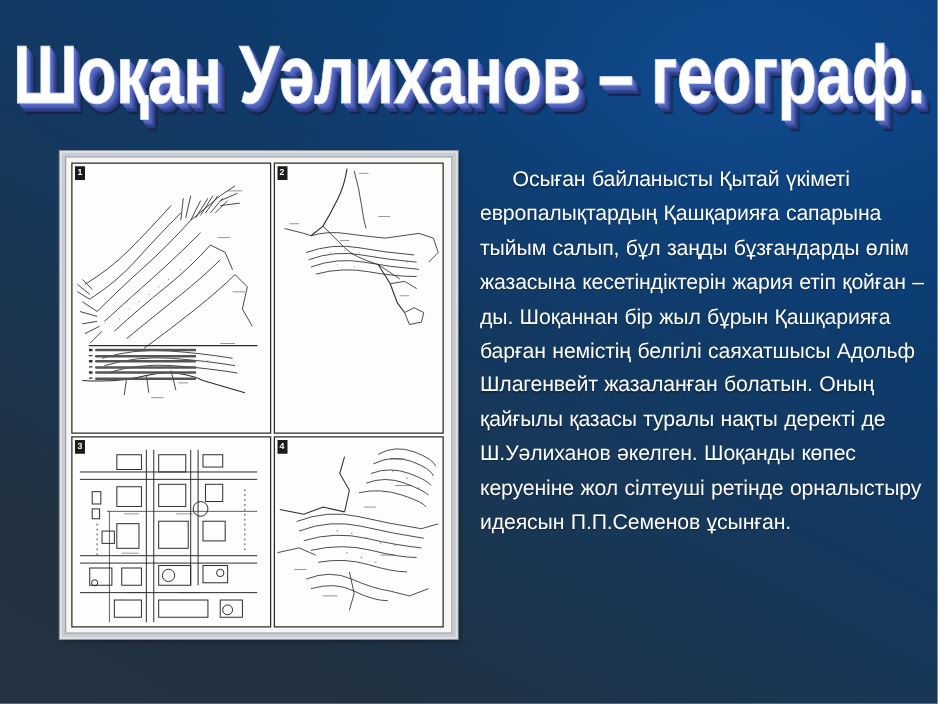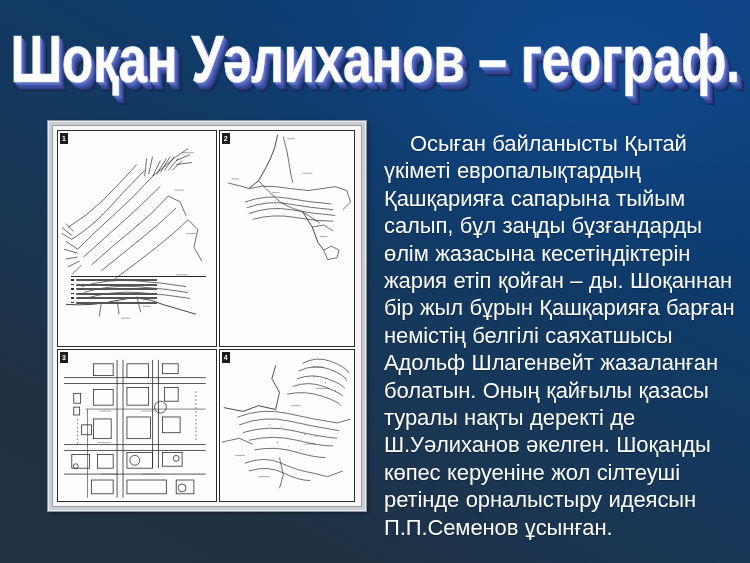--- a/index.html
+++ b/index.html
@@ -185,21 +185,21 @@
   }
 
   
   .body-text {
     position: absolute;
     left: 384px;
     top: 130px;
     width: 356px;
     z-index: 5;
     color: #ffffff;
-    font-size: 22px;
+    font-size: 17px;
     line-height: 27.4px;
     text-indent: 26px;
     text-align: left;
     font-weight: 400;
     letter-spacing: -0.1px;
     word-spacing: 0.5px;
     text-shadow: 0 1px 1px rgba(0, 0, 0, 0.35);
   }
 </style>
 </head>

